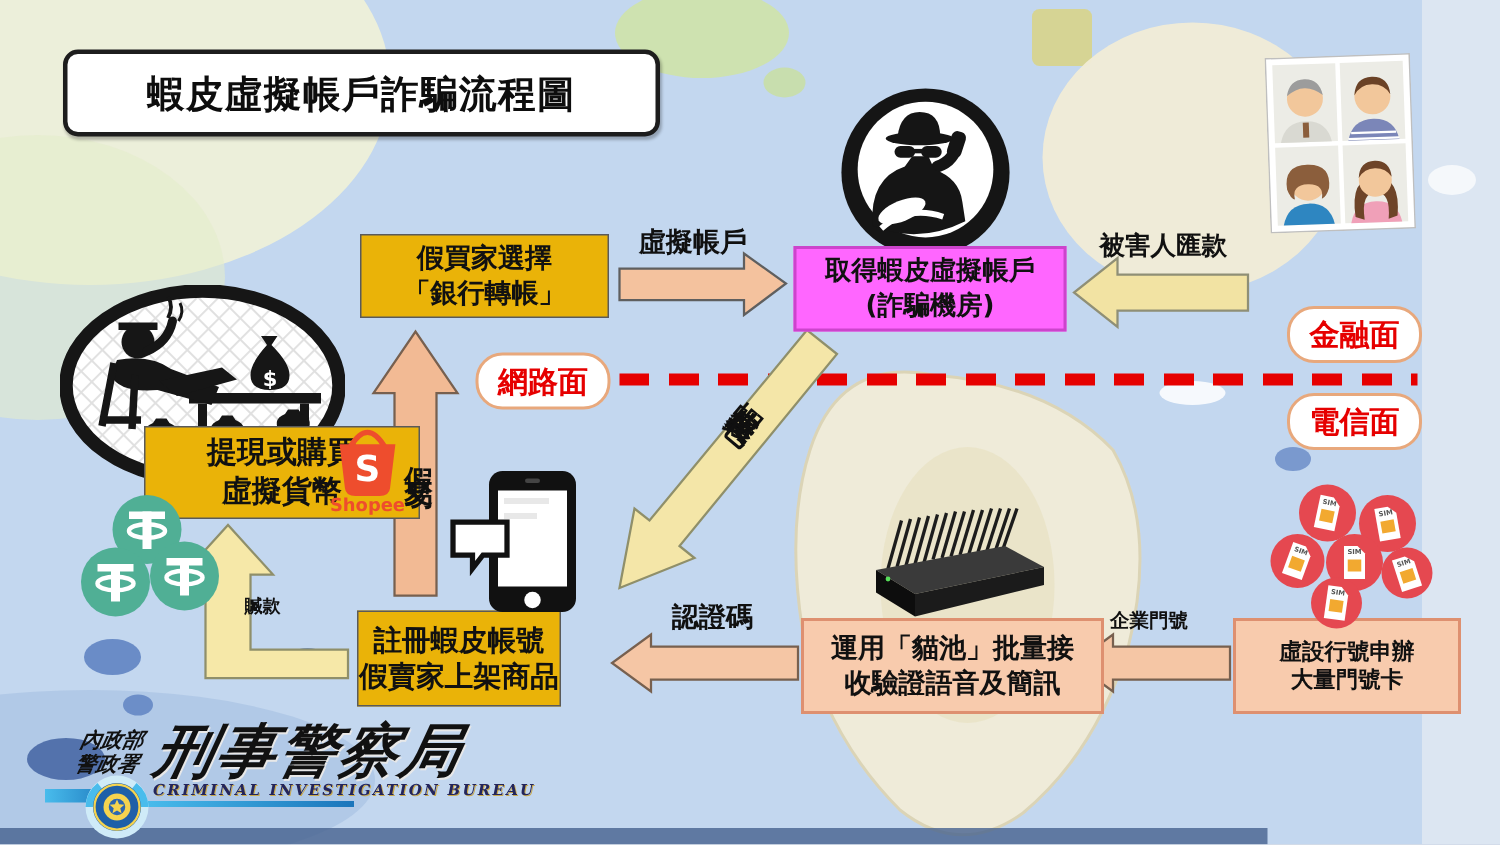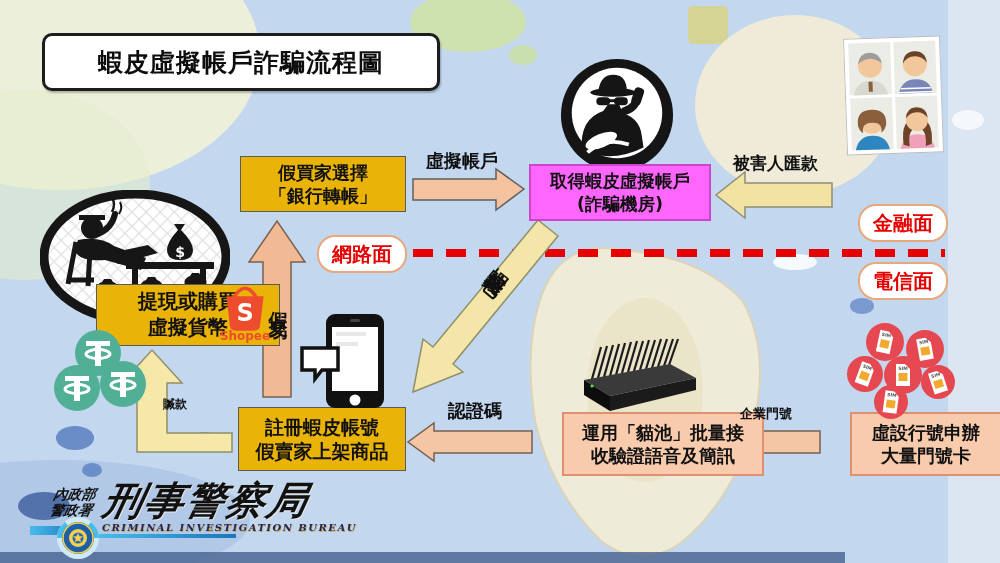--- a/index.html
+++ b/index.html
@@ -6,21 +6,21 @@
   #canvas{position:relative;width:1000px;height:563px;overflow:hidden;
     background:#C3D7EF;font-family:"DejaVu Sans","Liberation Sans",sans-serif;
     outline:1px solid #9aa7b8;}
   .abs{position:absolute;}
   svg{display:block;}
   
   .node{position:absolute;display:flex;flex-direction:column;align-items:center;justify-content:center;
     text-align:center;font-weight:bold;color:#111;line-height:1.28;box-sizing:border-box;}
   .ybox{background:#eab308;border:1.5px solid #5a5a5a;}
   .mbox{background:#FF66FF;border:2px solid #CC44CC;}
-  .sbox{background:#F8CBAD;border:2px solid #DE9070;margin-left:28px;}
+  .sbox{background:#F8CBAD;border:2px solid #DE9070;}
   .zone-badge{position:absolute;display:flex;align-items:center;justify-content:center;
     background:#FFFFFF;border:2px solid #E8A87C;border-radius:18px;
     color:#E60000;font-weight:bold;font-size:20px;box-sizing:border-box;}
   .flabel{position:absolute;font-weight:bold;color:#101010;white-space:nowrap;}
   #title-box{position:absolute;left:42px;top:33px;width:392px;height:52px;
     background:#FFFFFF;border:3px solid #1d1d1d;border-radius:10px;
     display:flex;align-items:center;justify-content:center;
     font-size:25px;font-weight:bold;color:#0d0d0d;letter-spacing:1px;
     box-shadow:1px 2px 2px rgba(0,0,0,.25);}
   #dashed-line{position:absolute;left:413px;top:249px;width:532px;height:8px;
@@ -159,31 +159,31 @@
   <div class="node mbox" style="left:529px;top:164px;width:182px;height:57px;font-size:17.5px;">
     <span>取得蝦皮虛擬帳戶</span>
     <span>(詐騙機房)</span>
   </div>
 
   <div class="node ybox" style="left:96px;top:284px;width:184px;height:62px;font-size:20px;">
     <span>提現或購買</span>
     <span>虛擬貨幣</span>
   </div>
 
-  <div class="node ybox" style="left:238px;top:407px;width:168px;height:64px;font-size:19px;">
+  <div class="node ybox" style="left:238px;top:407px;width:136px;height:64px;font-size:19px;">
     <span>註冊蝦皮帳號</span>
     <span>假賣家上架商品</span>
   </div>
 
   <div class="node sbox" style="left:534px;top:412px;width:202px;height:64px;font-size:18px;">
     <span>運用「貓池」批量接</span>
     <span>收驗證語音及簡訊</span>
   </div>
 
-  <div class="node sbox" style="left:822px;top:412px;width:152px;height:64px;font-size:18px;">
+  <div class="node sbox" style="left:822px;top:412px;width:152px;height:64px;font-size:15px;">
     <span>虛設行號申辦</span>
     <span>大量門號卡</span>
   </div>
 
   <div class="zone-badge" style="left:317px;top:235px;width:90px;height:38px;">
     <span>網路面</span>
   </div>
   <div class="zone-badge" style="left:858px;top:204px;width:90px;height:38px;">
     <span>金融面</span>
   </div>

